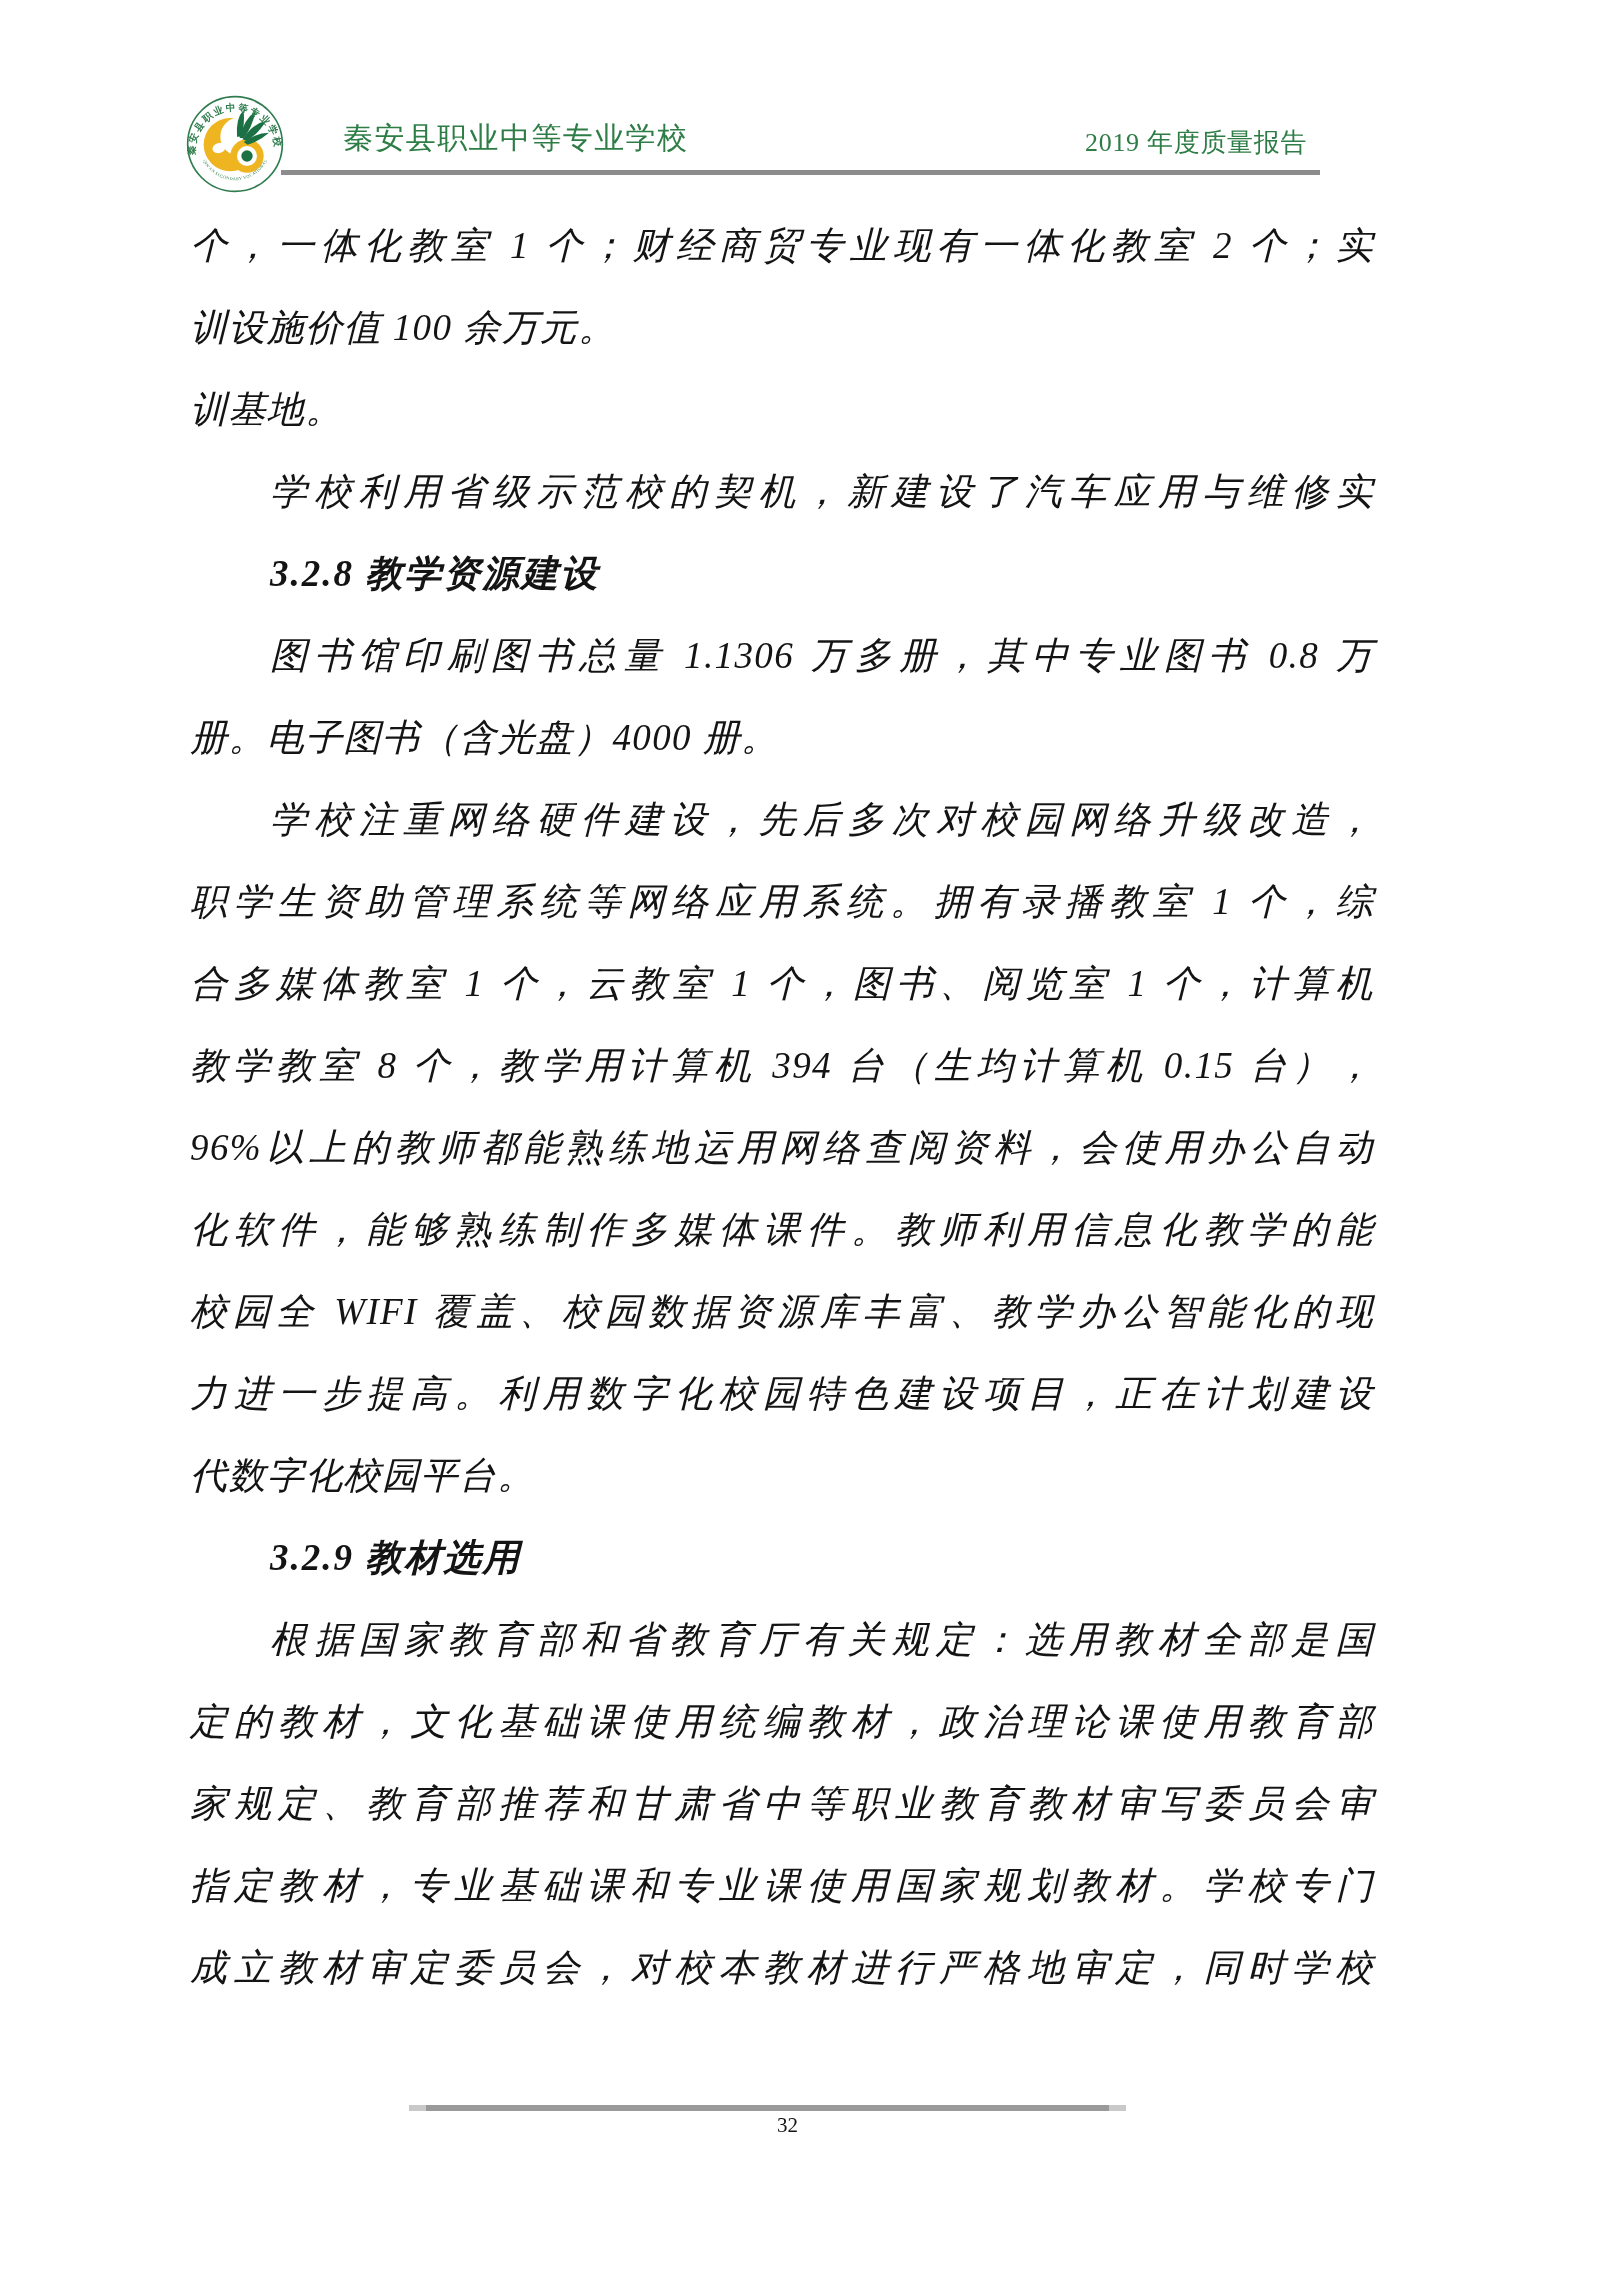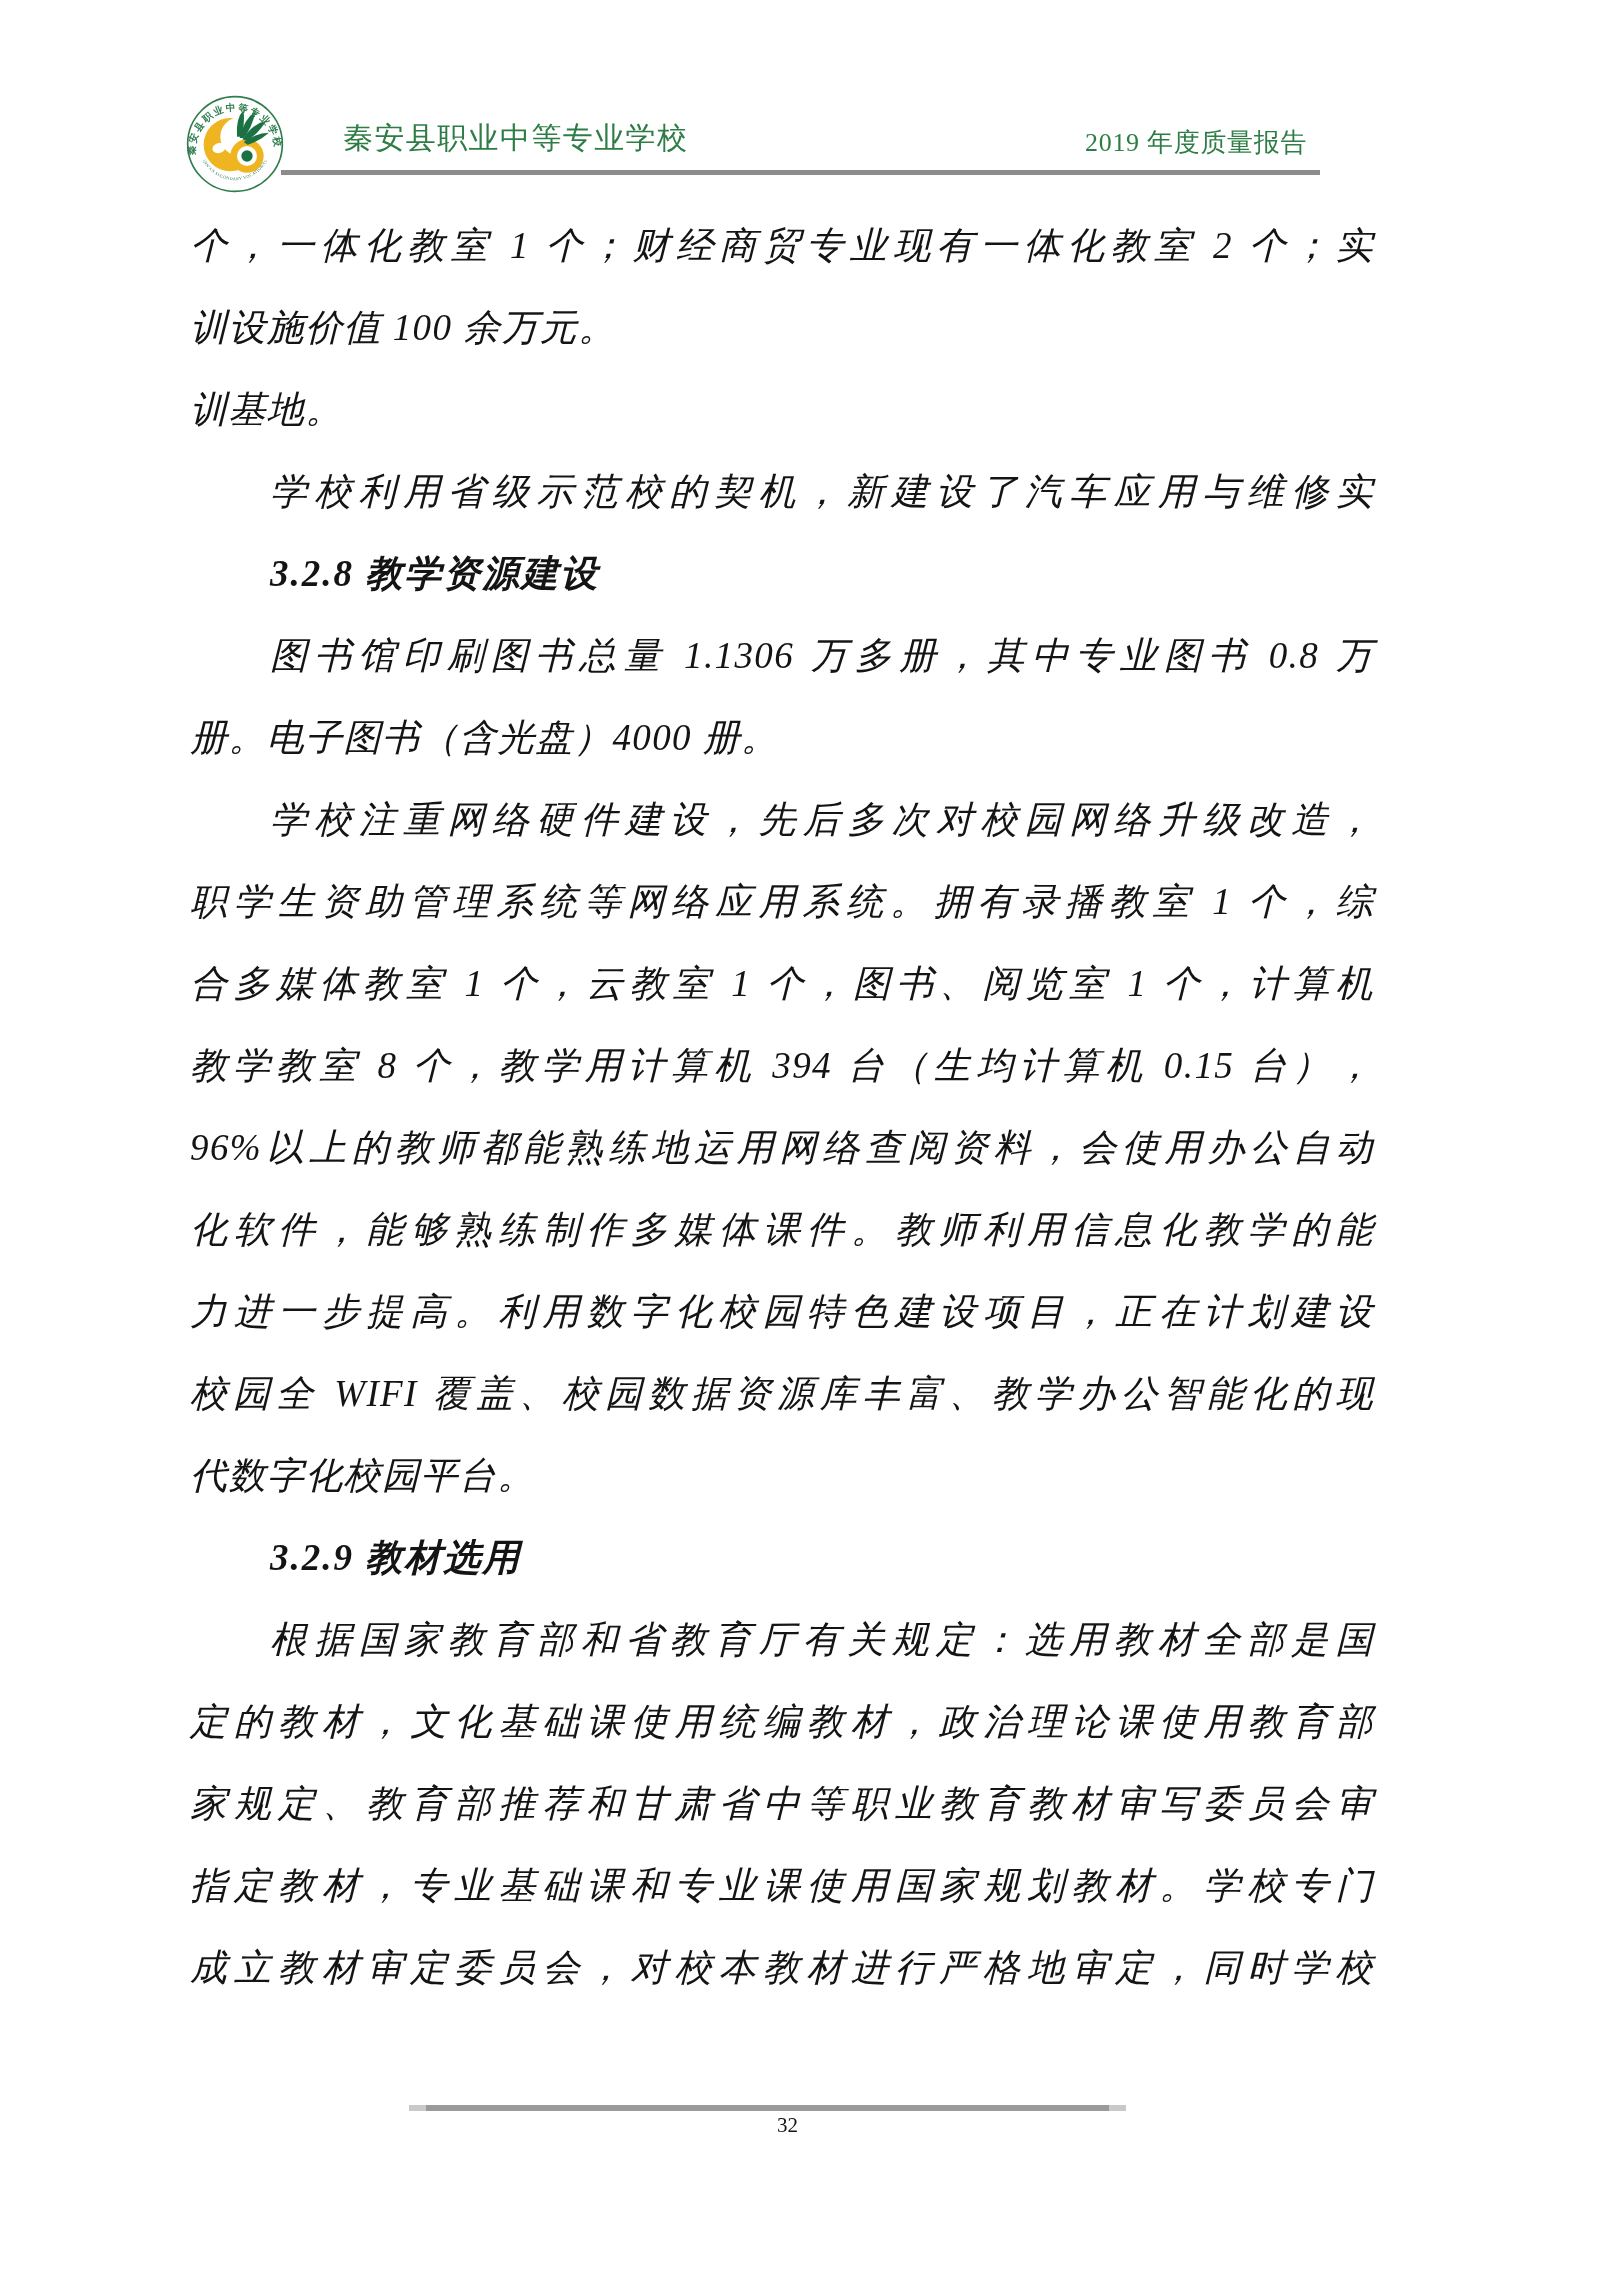--- a/index.html
+++ b/index.html
@@ -85,22 +85,22 @@
     <div class="line fill ind">学校利用省级示范校的契机，新建设了汽车应用与维修实</div>
     <div class="line head">3.2.8 教学资源建设</div>
     <div class="line fill ind">图书馆印刷图书总量 1.1306 万多册，其中专业图书 0.8 万</div>
     <div class="line end">册。电子图书（含光盘）4000 册。</div>
     <div class="line fill ind">学校注重网络硬件建设，先后多次对校园网络升级改造，</div>
     <div class="line fill">职学生资助管理系统等网络应用系统。拥有录播教室 1 个，综</div>
     <div class="line fill">合多媒体教室 1 个，云教室 1 个，图书、阅览室 1 个，计算机</div>
     <div class="line fill">教学教室 8 个，教学用计算机 394 台（生均计算机 0.15 台），</div>
     <div class="line fill">96%以上的教师都能熟练地运用网络查阅资料，会使用办公自动</div>
     <div class="line fill">化软件，能够熟练制作多媒体课件。教师利用信息化教学的能</div>
+    <div class="line fill">校园全 WIFI 覆盖、校园数据资源库丰富、教学办公智能化的现</div>
     <div class="line fill">力进一步提高。利用数字化校园特色建设项目，正在计划建设</div>
-    <div class="line fill">校园全 WIFI 覆盖、校园数据资源库丰富、教学办公智能化的现</div>
     <div class="line end">代数字化校园平台。</div>
     <div class="line head">3.2.9 教材选用</div>
     <div class="line fill ind">根据国家教育部和省教育厅有关规定：选用教材全部是国</div>
     <div class="line fill">定的教材，文化基础课使用统编教材，政治理论课使用教育部</div>
     <div class="line fill">家规定、教育部推荐和甘肃省中等职业教育教材审写委员会审</div>
     <div class="line fill">指定教材，专业基础课和专业课使用国家规划教材。学校专门</div>
     <div class="line fill">成立教材审定委员会，对校本教材进行严格地审定，同时学校</div>
   </div>
 
   <div class="footer-rule"></div>

